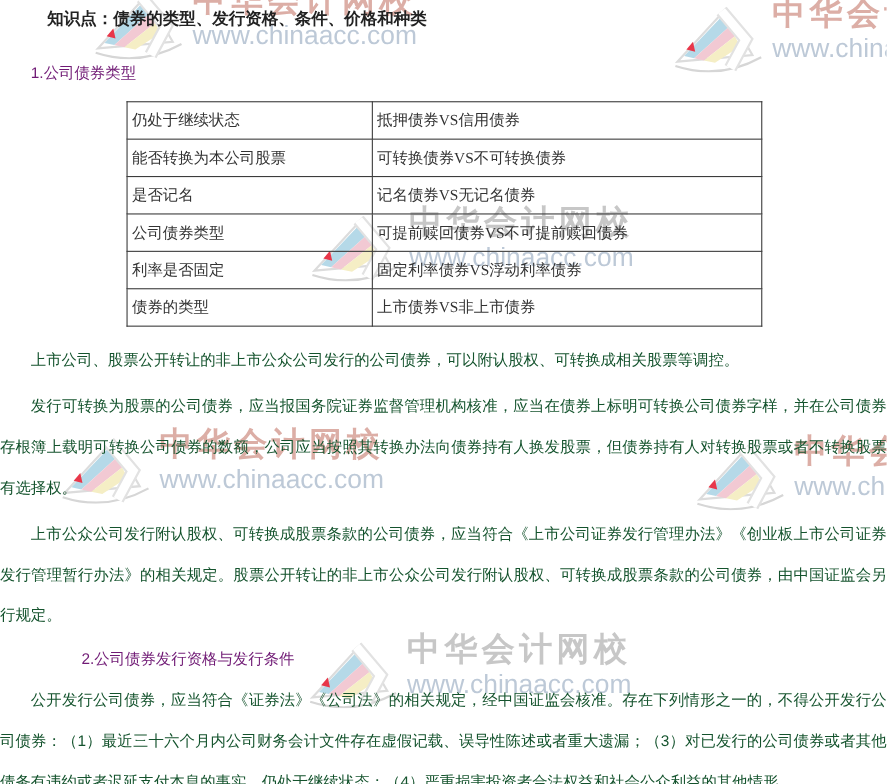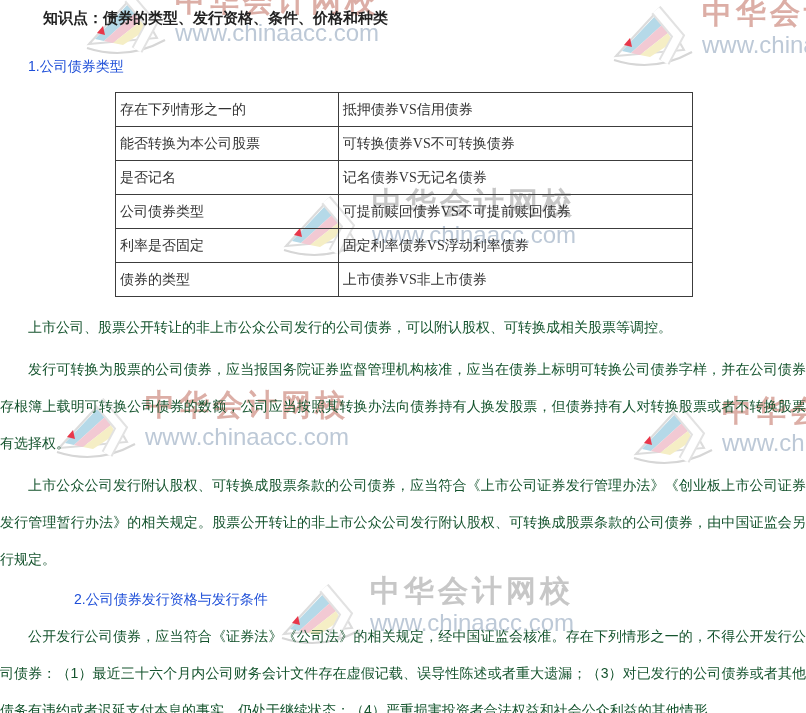--- a/index.html
+++ b/index.html
@@ -35,21 +35,21 @@
   
   .content{position:relative;z-index:1;}
   .doc-title{
     margin:0;padding-top:8px;
     font-size:15px;line-height:20px;font-weight:bold;
     color:#222222;text-indent:2em;padding-left:13px;
   }
   .sec-heading{
     margin:28px 0 0 0;
     font-size:14px;line-height:20px;font-weight:normal;
-    color:#1d4ed8;text-indent:2em;
+    color:#701a75;text-indent:2em;
   }
   .sec-heading.second{margin-top:4px;line-height:34px;padding-left:46px;}
   table.bond-table{
     margin:16px 0 0 115px;
     width:578px;
     border-collapse:collapse;
     background:transparent;
   }
   table.bond-table td{
     border:1px solid #3c3c3c;
@@ -142,21 +142,21 @@
 
 <div class="content">
 
   <p class="doc-title">知识点：债券的类型、发行资格、条件、价格和种类</p>
 
   <p class="sec-heading">1.公司债券类型</p>
 
   <table class="bond-table">
     <tbody>
       <tr>
-        <td class="c1">存在下列情形之一的</td>
+        <td class="c1">仍处于继续状态</td>
         <td class="c2">抵押债券VS信用债券</td>
       </tr>
       <tr>
         <td class="c1">能否转换为本公司股票</td>
         <td class="c2">可转换债券VS不可转换债券</td>
       </tr>
       <tr>
         <td class="c1">是否记名</td>
         <td class="c2">记名债券VS无记名债券</td>
       </tr>

